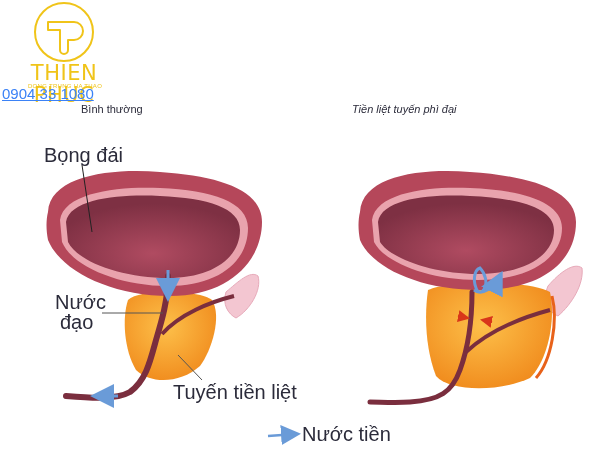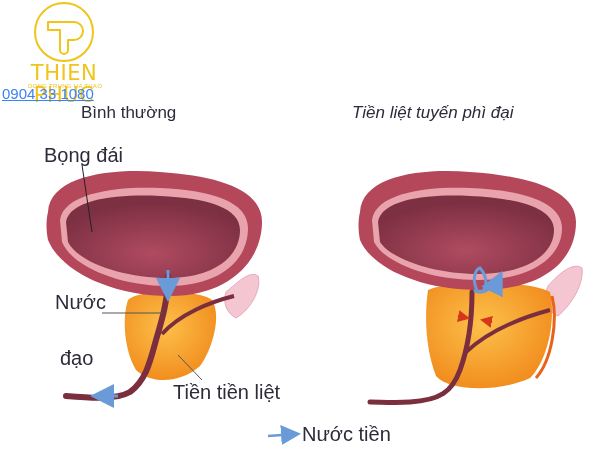--- a/index.html
+++ b/index.html
@@ -1,21 +1,21 @@
 <!DOCTYPE html>
 <html><head>
 <meta charset="utf-8">
 <style>
   html,body{margin:0;padding:0;background:#fff;}
   body{width:600px;height:450px;position:relative;overflow:hidden;font-family:"Liberation Sans",sans-serif;}
   .abs{position:absolute;}
   .logo-text{left:0;top:62px;width:128px;text-align:center;font-family:"DejaVu Sans",sans-serif;font-size:21px;color:#f0c419;letter-spacing:0.5px;line-height:22px;font-weight:normal;}
   .logo-sub{left:6px;top:83px;width:118px;text-align:center;font-size:6px;color:#f0c419;letter-spacing:0.3px;}
   .logo-phone{left:2px;top:86px;font-size:15px;color:#3b82f6;line-height:16px;text-decoration:underline;}
-  .title{font-size:17px;color:#2b2b3a;}
+  .title{font-size:11px;color:#2b2b3a;}
   .lbl{font-size:20px;color:#2b2b3a;line-height:19px;}
   svg{position:absolute;left:0;top:0;}
 </style>
 </head>
 <body>
 
 <div class="abs" style="left:0;top:0;width:130px;height:105px;">
   <svg width="130" height="70" style="left:0;top:0;">
     <circle cx="64" cy="32" r="29" fill="none" stroke="#f0c419" stroke-width="2"></circle>
     <path d="M48 22 h26 a9 9 0 0 1 0 18 h-6 v10 a4 4 0 0 1 -8 0 v-20 h-12 z" fill="none" stroke="#f0c419" stroke-width="2" stroke-linejoin="round"></path>
@@ -79,15 +79,15 @@
     <path d="M474 290 C482 296 494 288 500 276" fill="none" stroke="#6a9bd8" stroke-width="3" marker-end="url(#ar)"></path>
     <line x1="458" y1="316" x2="468" y2="318" stroke="#d8361a" stroke-width="2" marker-end="url(#red)"></line>
     <line x1="492" y1="322" x2="482" y2="320" stroke="#d8361a" stroke-width="2" marker-end="url(#red)"></line>
   </g>
 
   <line x1="268" y1="436" x2="296" y2="434" stroke="#6a9bd8" stroke-width="2.5" marker-end="url(#ar)"></line>
 </svg>
 
 <div class="abs lbl" style="left:44px;top:146px;">Bọng đái</div>
 <div class="abs lbl" style="left:55px;top:293px;">Nước</div>
-<div class="abs lbl" style="left:60px;top:313px;margin-top:36px;">đạo</div>
-<div class="abs lbl" style="left:173px;top:383px;">Tiền tiền liệt</div>
+<div class="abs lbl" style="left:60px;top:313px;">đạo</div>
+<div class="abs lbl" style="left:173px;top:383px;">Tuyến tiền liệt</div>
 <div class="abs lbl" style="left:302px;top:425px;">Nước tiền</div>
 
 </body></html>

